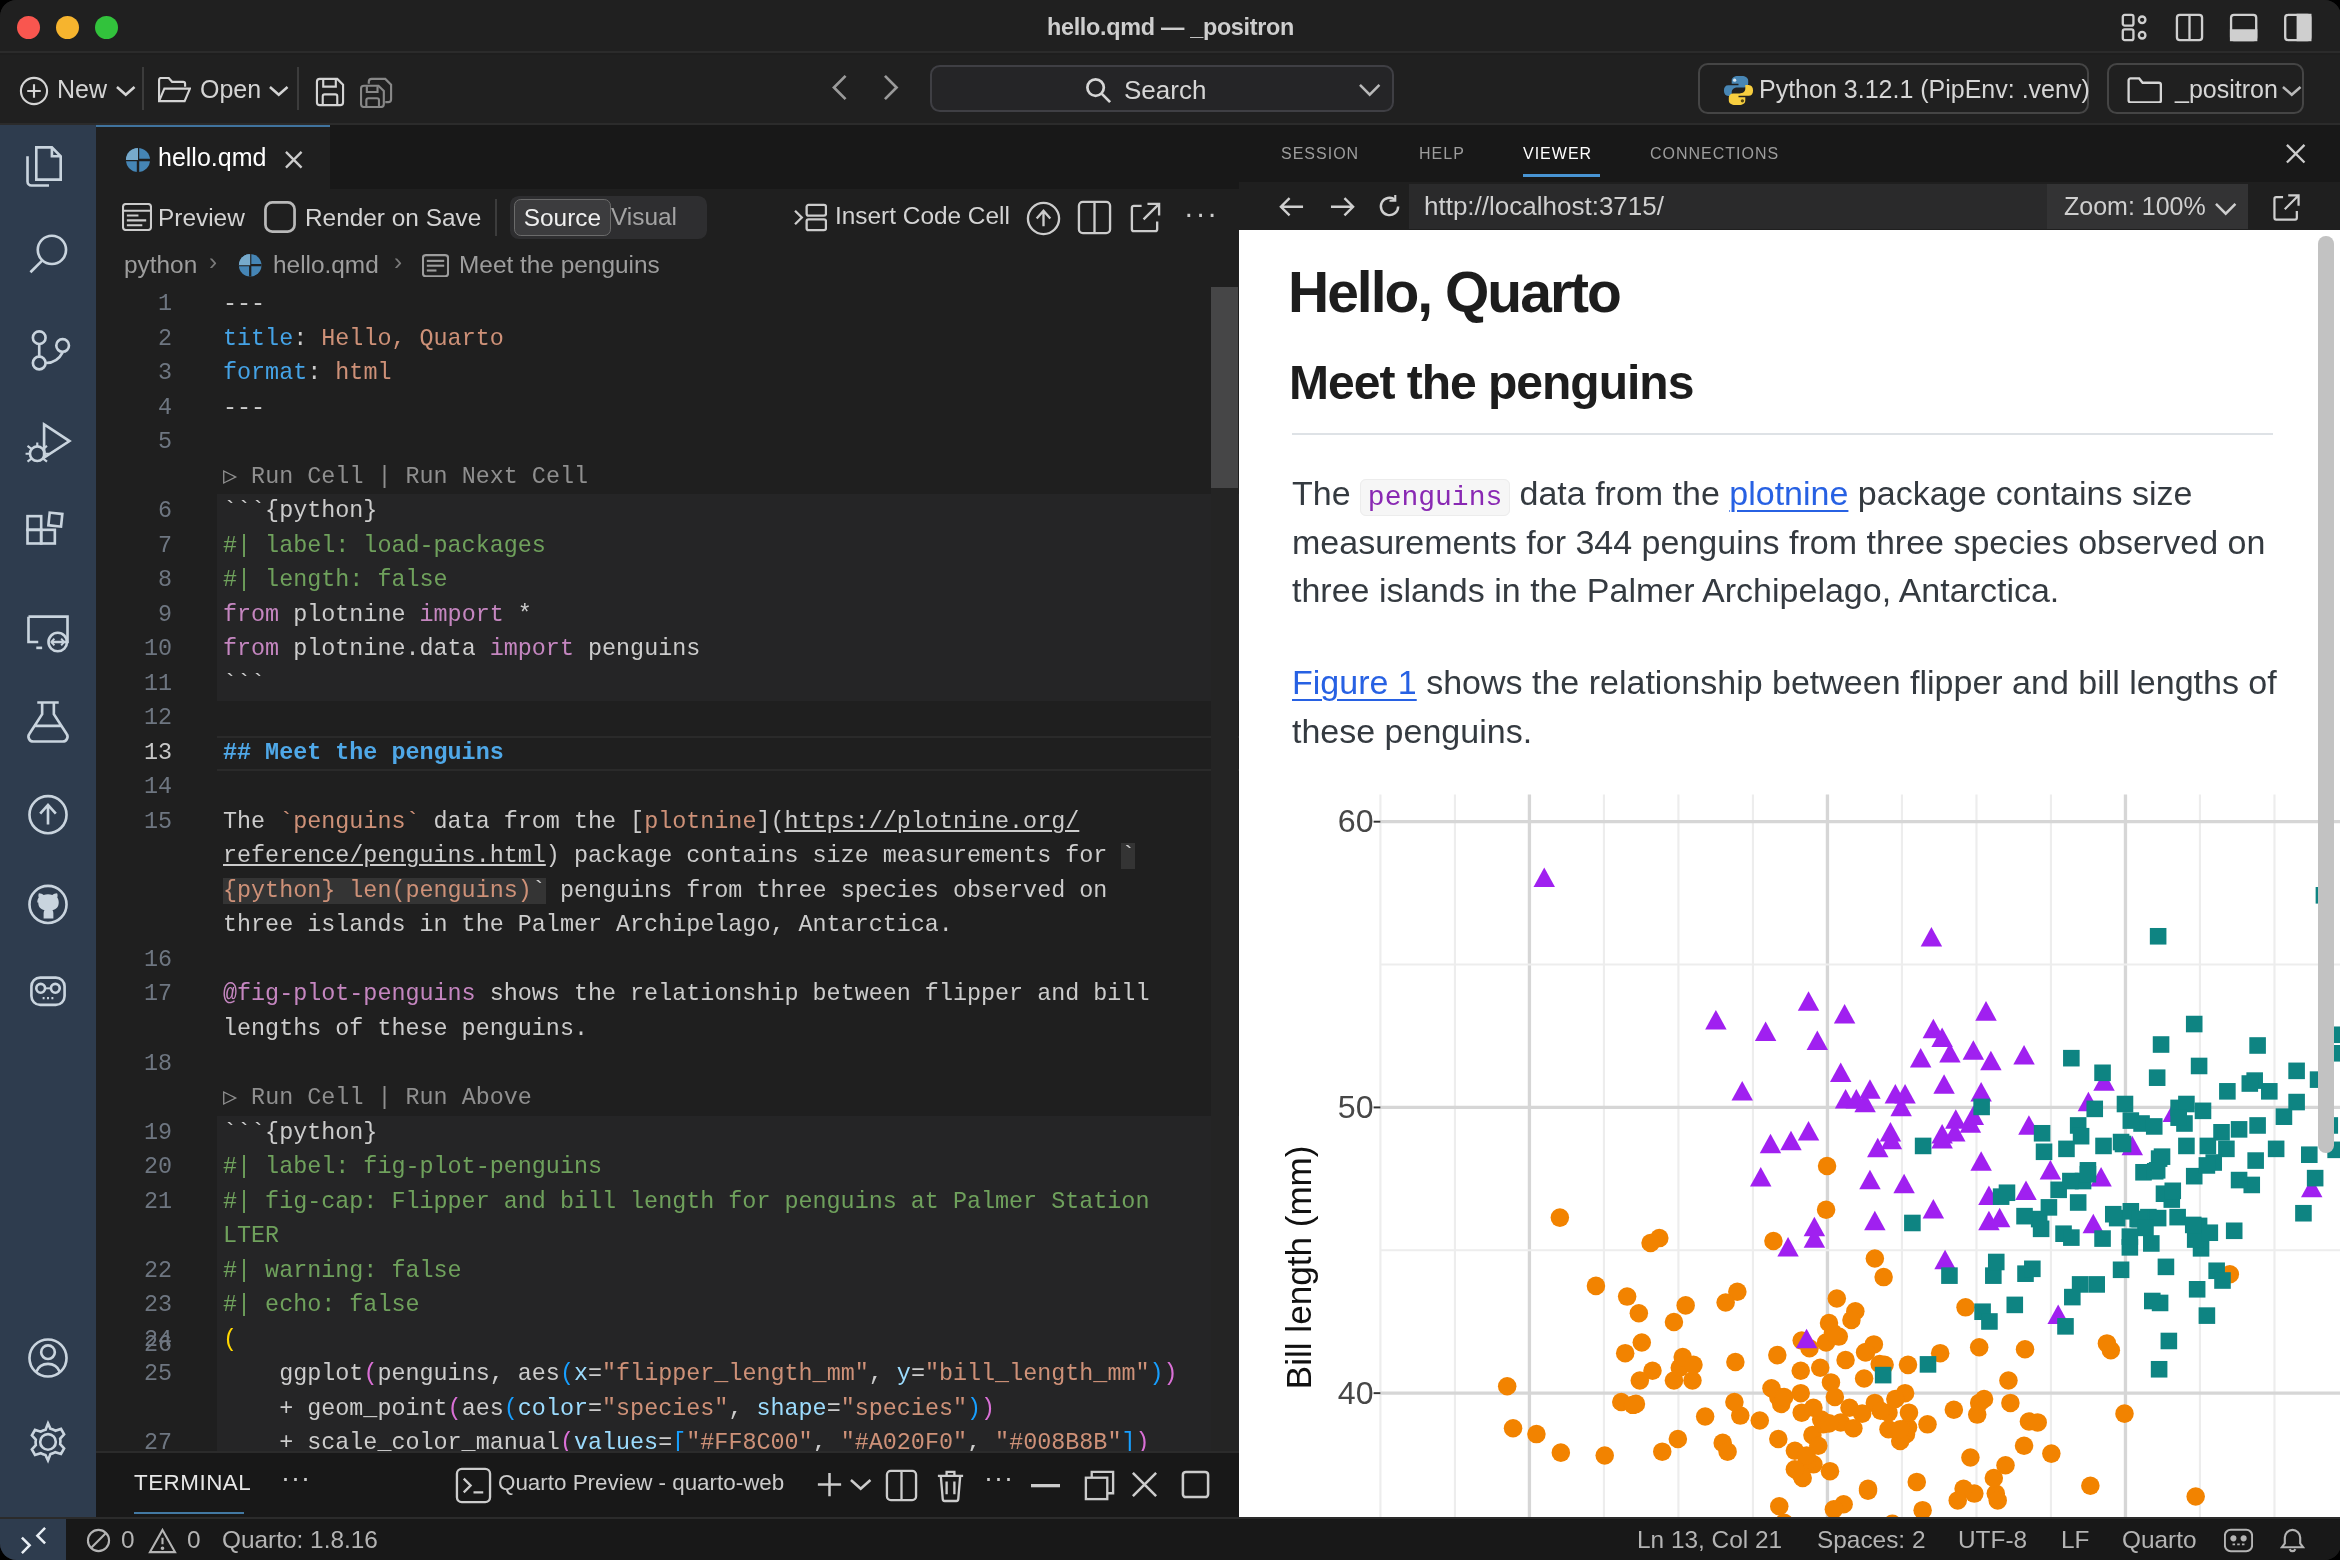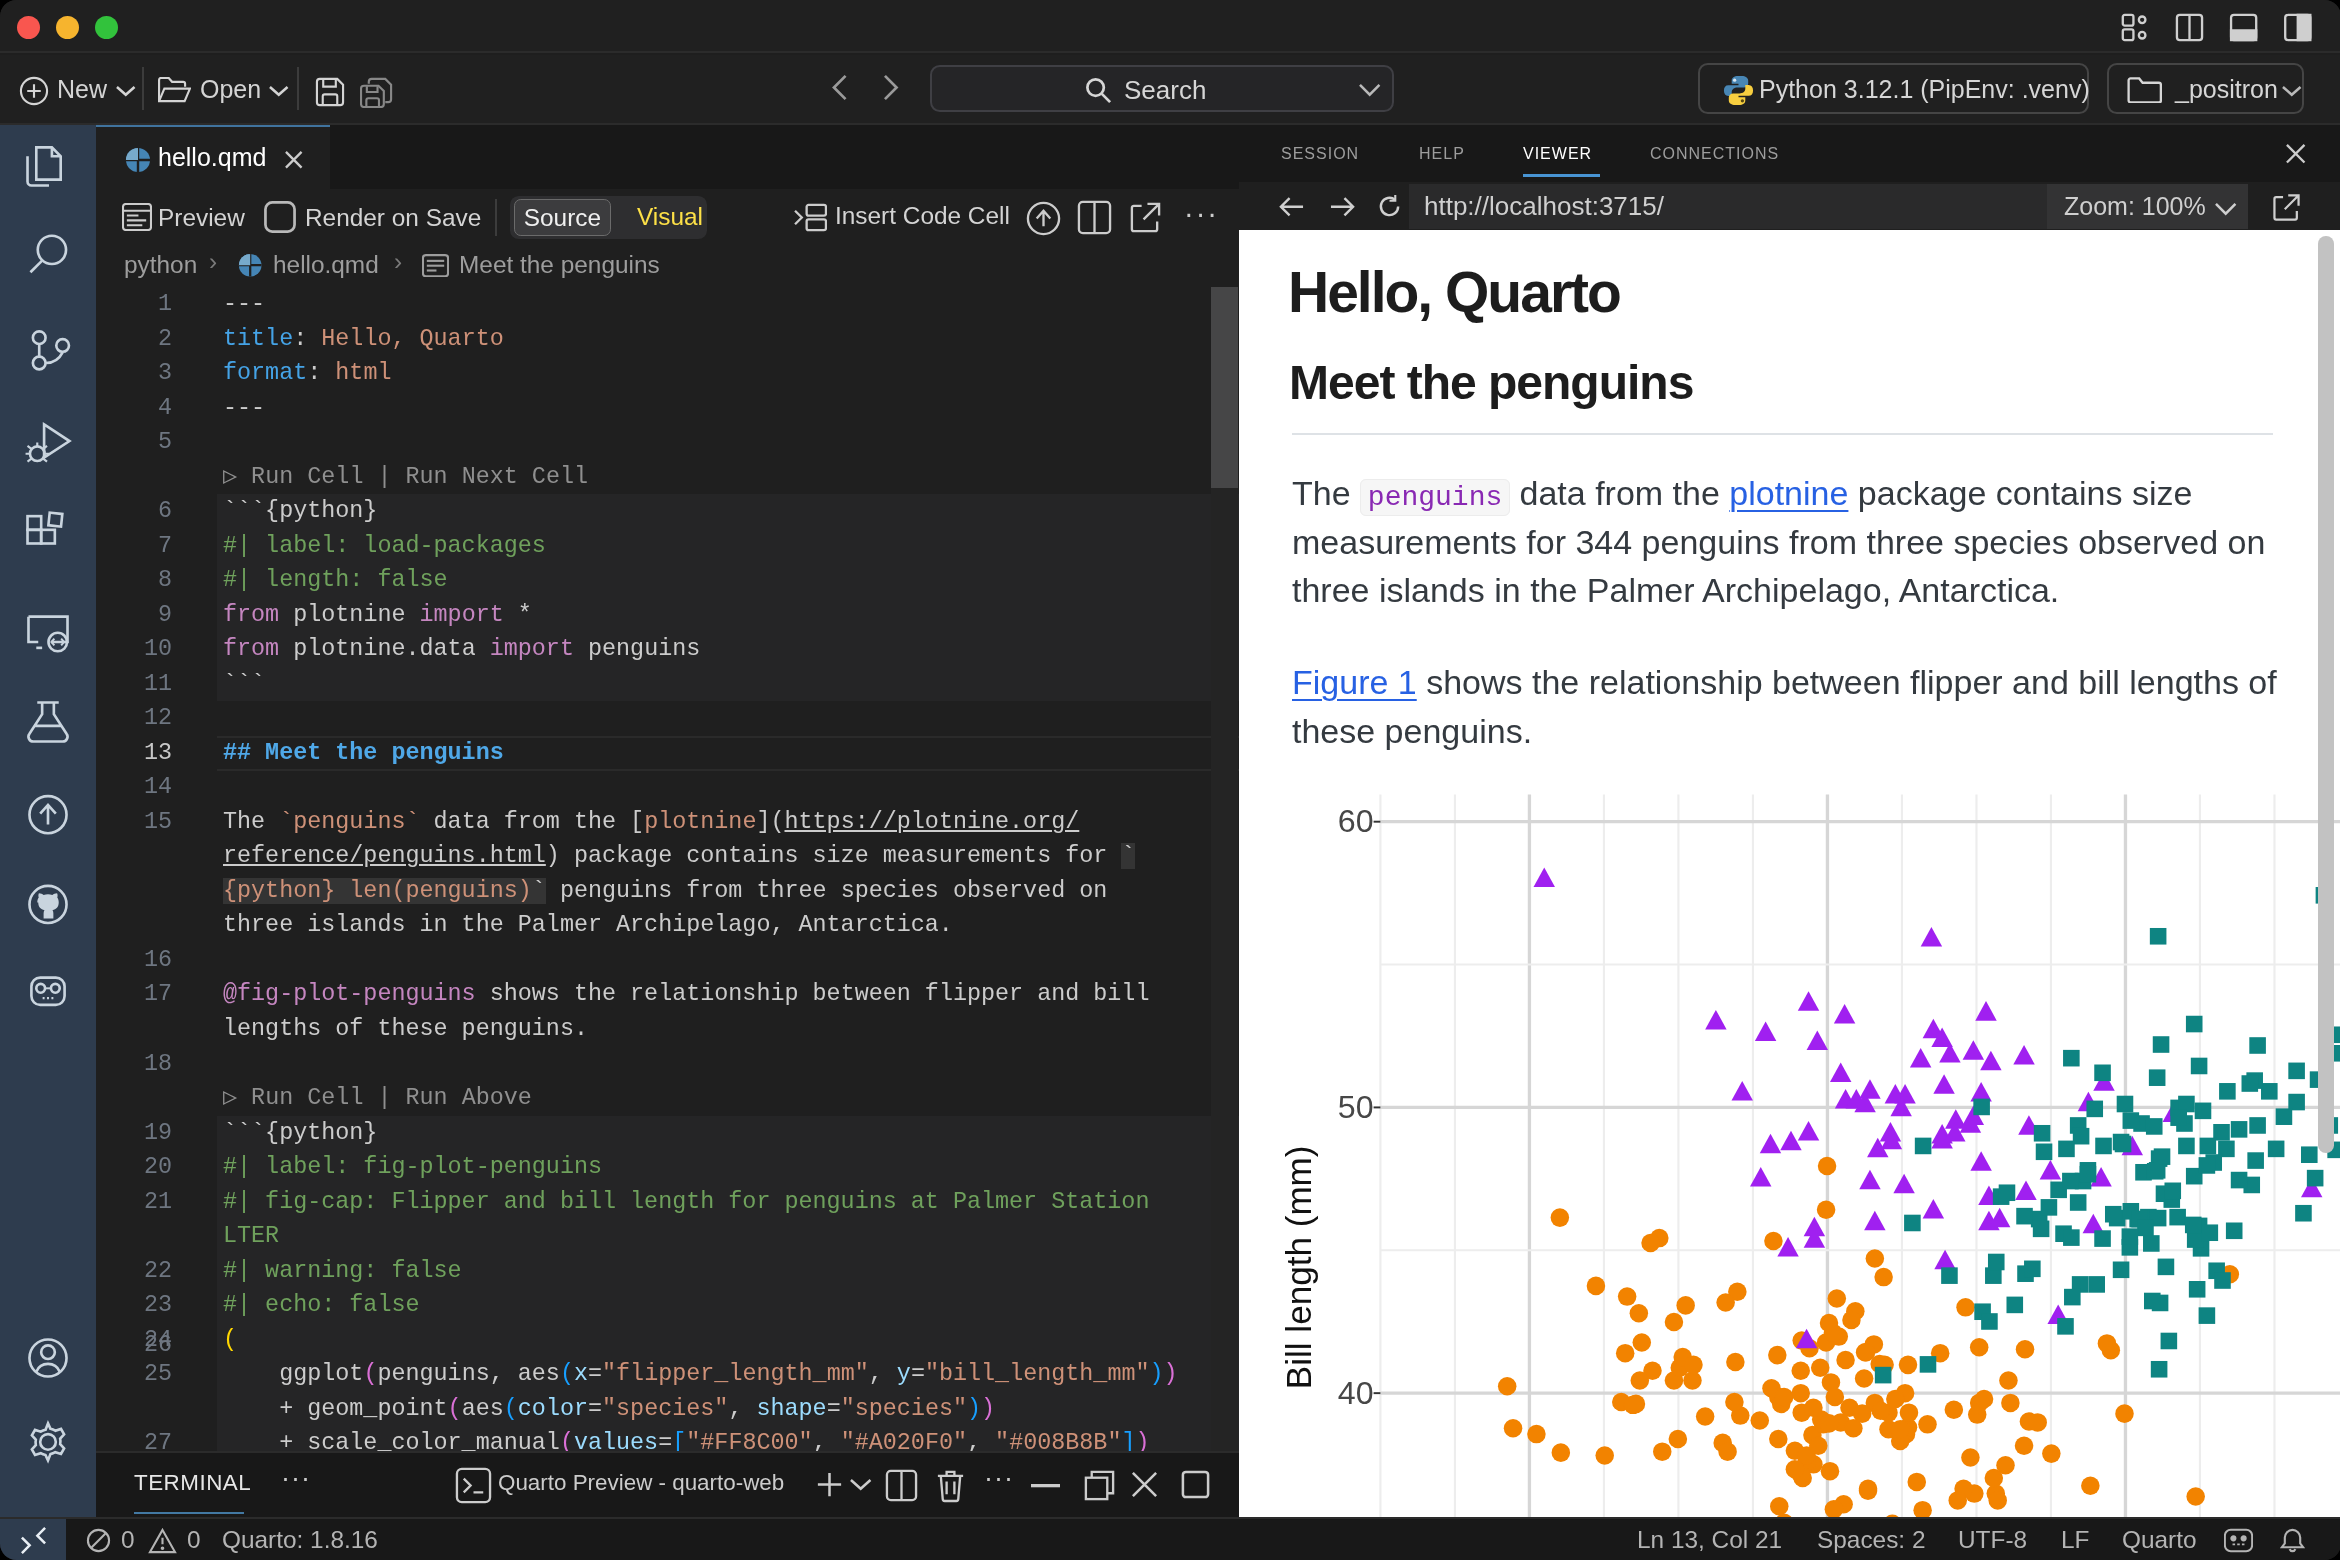--- a/index.html
+++ b/index.html
@@ -56,20 +56,21 @@
   .icode { font-family:"Liberation Mono",monospace; font-size:28px; color:#8929b3; background:#f6f6f6; border:1px solid #ececec; border-radius:5.9px; padding:2px 6.8px; }
   
   #statusbar { left:0; top:1517px; width:2341px; height:43px; background:#181818; border-top:2px solid #2b2b2b; color:#b4b4b4; font-size:24.4px; }
   .sbit { position:absolute; top:0; height:41px; line-height:41px; }
 </style>
 </head>
 <body>
 <div id="app">
 
   <div id="titlebar" class="abs">
+    <div id="title" class="abs">hello.qmd — _positron</div>
     <div class="tl abs" style="left:16.6px; background:#f9564f;"></div>
     <div class="tl abs" style="left:56px; background:#f6b42e;"></div>
     <div class="tl abs" style="left:95px; background:#32c23c;"></div>
 
     <svg class="abs" style="left:2121px; top:12.7px" width="195" height="29" viewBox="0 0 200 30" fill="none" stroke="#cfcfcf" stroke-width="2.4">
       <rect x="1" y="2" width="11" height="11" rx="2"></rect>
         <rect x="1" y="17" width="11" height="11" rx="2"></rect>
         <circle cx="21" cy="7" r="3.4"></circle>
         <circle cx="21" cy="23" r="3.4"></circle>
       <rect x="57" y="2" width="26" height="26" rx="3"></rect>
@@ -245,21 +246,21 @@
         <line x1="5" y1="23" x2="21" y2="23"></line>
     </svg>
     <div class="abs tbtxt" style="left:62px; top:14.6px; font-size:24.4px;">Preview</div>
     <svg class="abs" style="left:168px; top:11.7px" width="32" height="32" viewBox="0 0 33 33">
         <rect x="1.5" y="1.5" width="30" height="30" rx="7" fill="none" stroke="#b9b9b9" stroke-width="2.8"></rect>
       </svg>
     <div class="abs tbtxt" style="left:209px; top:14.6px; font-size:24.4px;">Render on Save</div>
     <div class="sep abs" style="left:399px; top:9.8px; height:37px;"></div>
     <div class="abs" style="left:414px; top:6.8px; width:197px; height:43px; background:#2e2e30; border-radius:8.8px;">
       <div class="abs" style="left:3.9px; top:2.9px; width:97px; height:37px; background:#3c3c3e; border:1px solid #6b6b6b; border-radius:6.8px; text-align:center; line-height:35px; font-size:24.4px; color:#f0f0f0;">Source</div>
-      <div class="abs" style="left:101px; top:2.9px; width:92px; height:37px; text-align:right; line-height:35px; font-size:24.4px; color:#fde047;">Visual</div>
+      <div class="abs" style="left:101px; top:2.9px; width:92px; height:37px; text-align:left; line-height:35px; font-size:24.4px; color:#a3a3a3;">Visual</div>
     </div>
     <svg class="abs" style="left:698px; top:13.7px" width="33" height="29" viewBox="0 0 34 30" fill="none" stroke="#cccccc" stroke-width="2.4">
       <path d="M1 8l7 7-7 7"></path>
         <rect x="13" y="2" width="20" height="11" rx="2"></rect>
         <rect x="13" y="17" width="20" height="11" rx="2"></rect>
     </svg>
     <div class="abs tbtxt" style="left:739px; top:12.7px; font-size:24.4px;">Insert Code Cell</div>
     <svg class="abs" style="left:929px; top:10.7px" width="37" height="37" viewBox="0 0 38 38" fill="none" stroke="#cccccc" stroke-width="2.4">
       <circle cx="19" cy="19" r="16"></circle>
         <path d="M19 27V12M12 19l7-8 7 8"></path>

